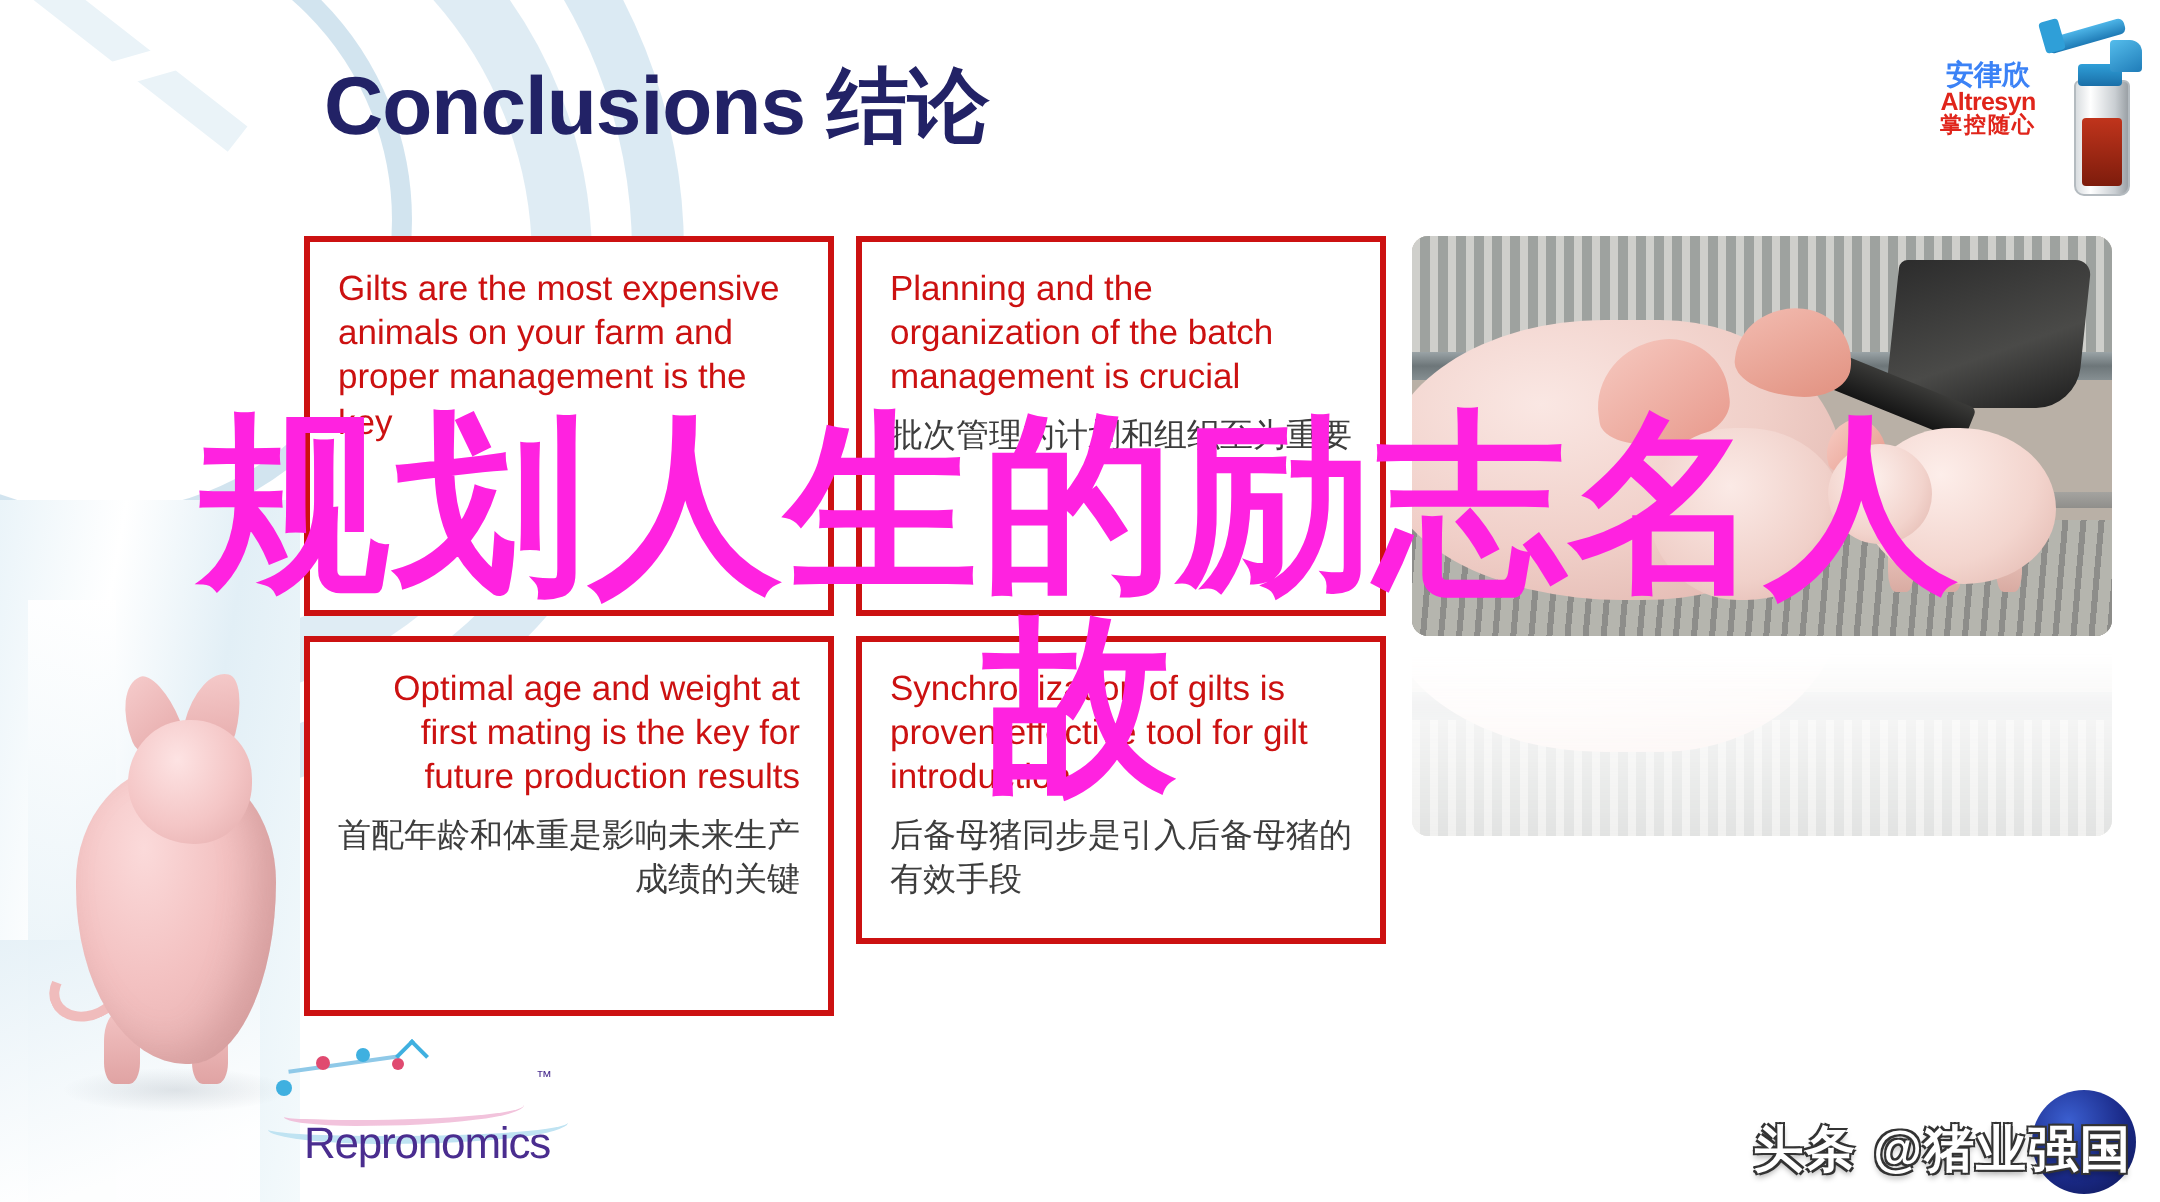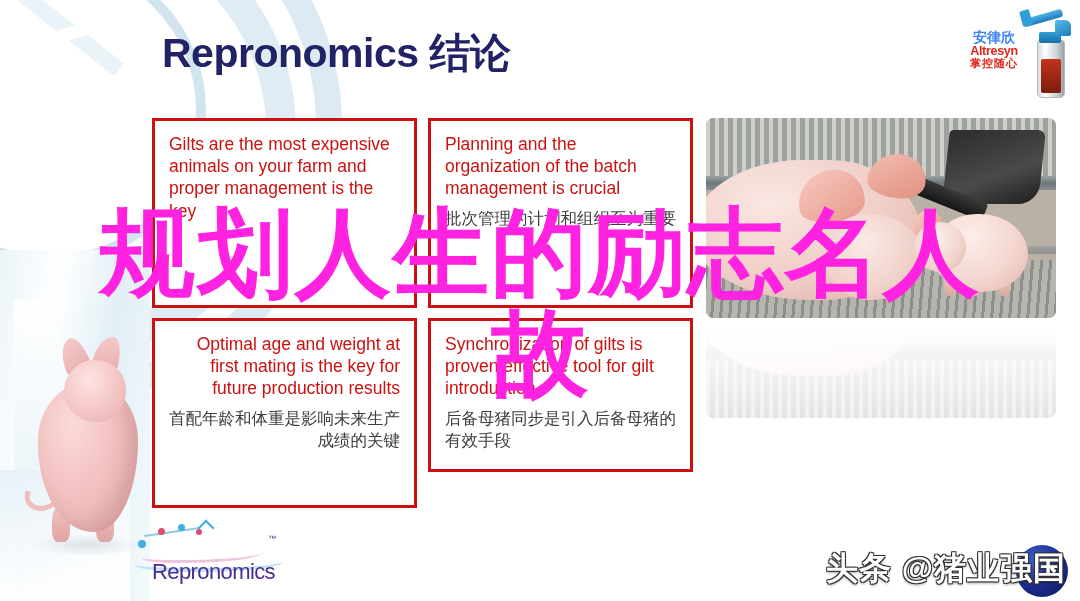--- a/index.html
+++ b/index.html
@@ -572,21 +572,21 @@
   .toutiao {
     position: absolute;
     right: 14px;
     bottom: 10px;
     display: flex;
     align-items: center;
     gap: 6px;
     pointer-events: none;
   }
   .tt-text {
-    font-size: 32px;
+    font-size: 25px;
     font-weight: bold;
     color: #ffffff;
     text-shadow:
       1px 1px 0 #333, -1px 1px 0 #333, 1px -1px 0 #333, -1px -1px 0 #333,
       0 2px 3px rgba(0,0,0,.4);
     letter-spacing: 1px;
     position: relative;
     z-index: 2;
   }
   .tt-globe {
@@ -621,21 +621,21 @@
     <div class="pig-shadow"></div>
     <div class="pig-tail"></div>
     <div class="pig-leg pig-leg-1"></div>
     <div class="pig-leg pig-leg-2"></div>
     <div class="pig-body"></div>
     <div class="pig-ear pig-ear-l"></div>
     <div class="pig-ear pig-ear-r"></div>
     <div class="pig-head"></div>
   </div>
 
-  <div class="title">Repronomics 结论</div>
+  <div class="title">Conclusions 结论</div>
 
   <div class="box box-1">
     <p class="box-en">Gilts are the most expensive animals on your farm and proper management is the key</p>
   </div>
 
   <div class="box box-2">
     <p class="box-en">Planning and the organization of the batch management is crucial</p>
     <p class="box-zh">批次管理的计划和组织至为重要</p>
   </div>
 

